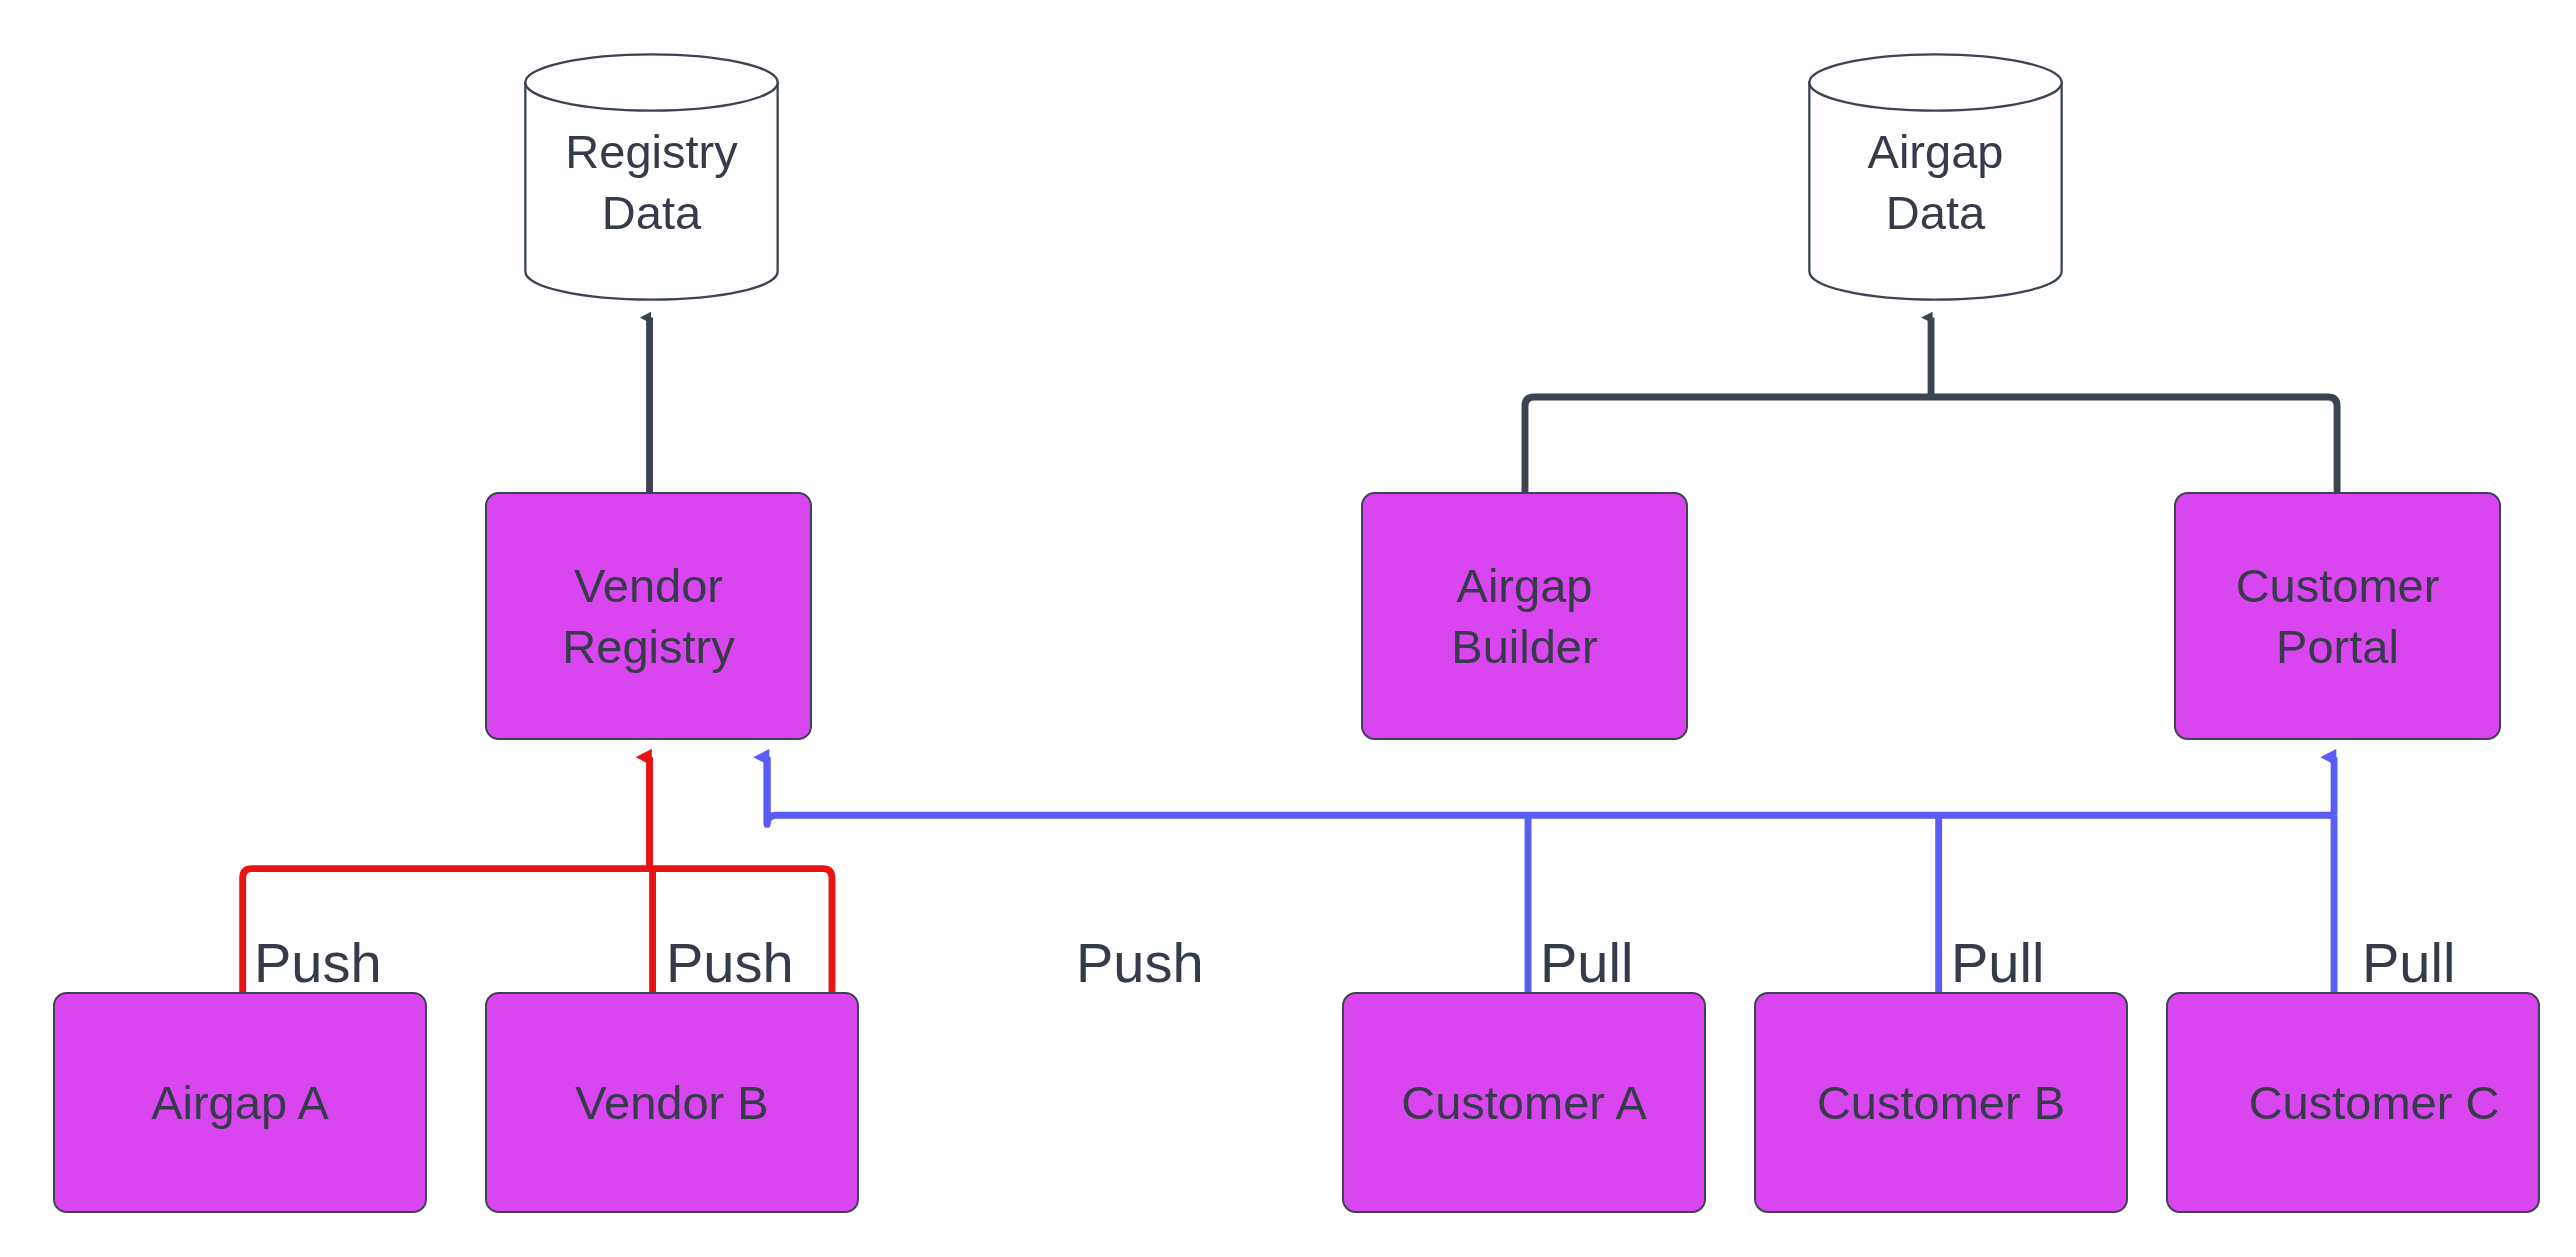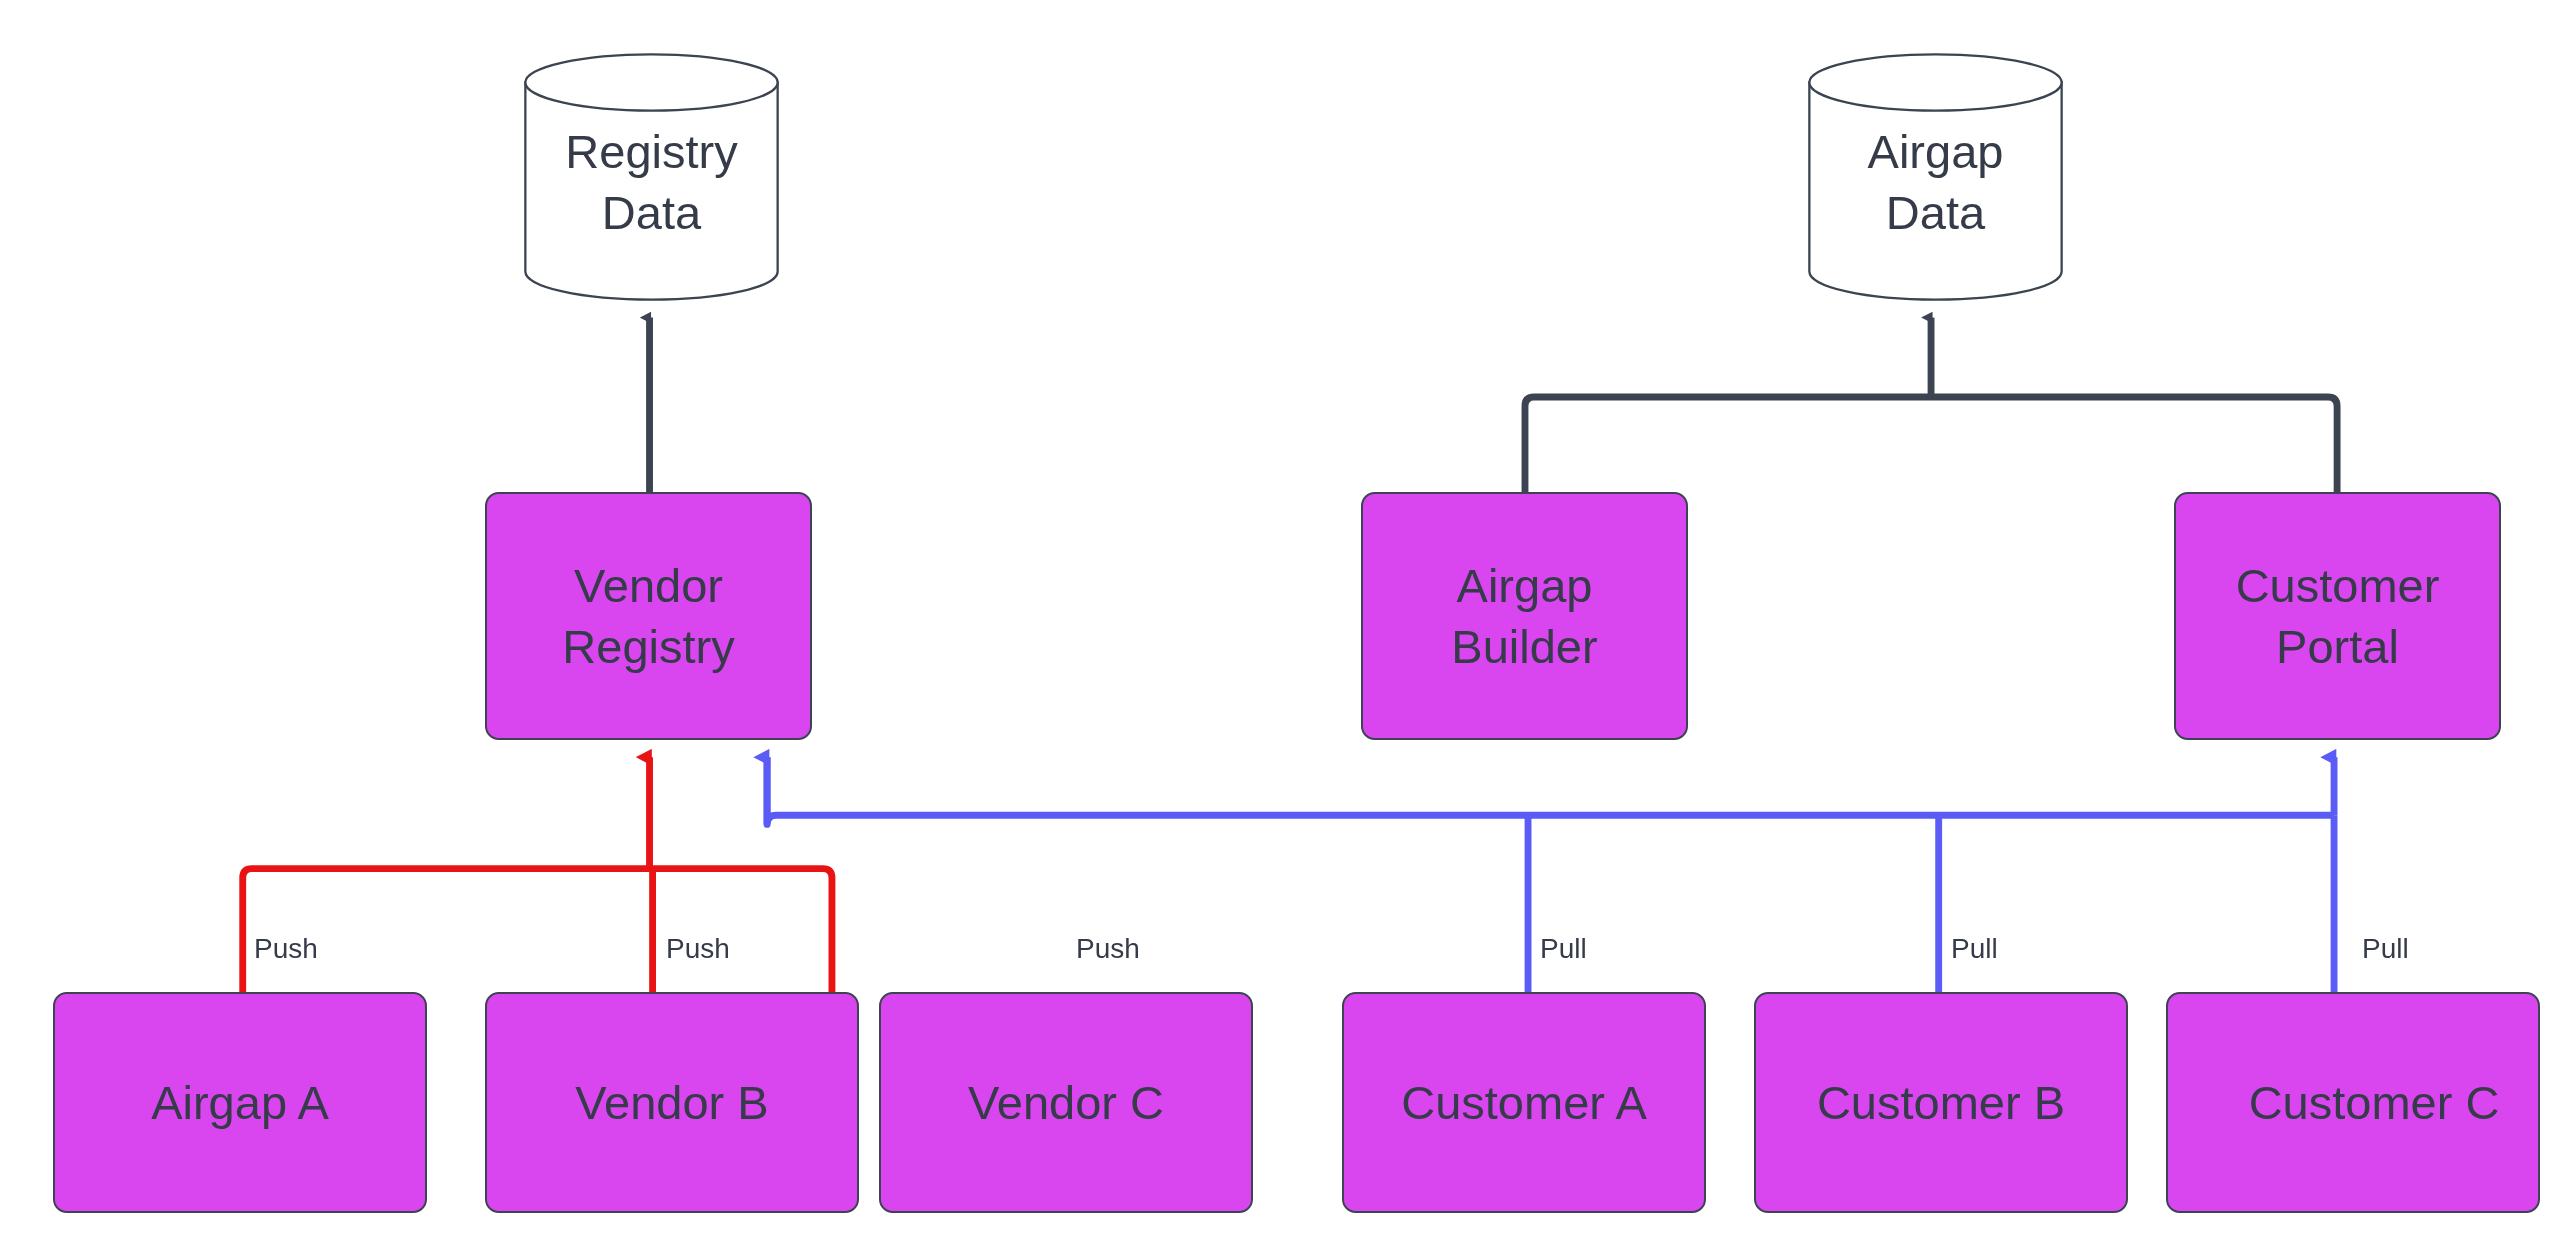--- a/index.html
+++ b/index.html
@@ -29,21 +29,21 @@
   .cyl{
     font-size:47px;
     border:none;
     background:transparent;
   }
   .cyl .cyl-label{position:relative;z-index:2;padding-top:10.7px;}
 
   .edge-label{
     position:absolute;
     color:#353b48;
-    font-size:28px;
+    font-size:56px;
     line-height:1;
     white-space:nowrap;
   }
 </style>
 </head>
 <body>
 
 <div id="stage">
 
   <svg id="wires" viewBox="0 0 3375 1648">
@@ -98,21 +98,20 @@
 Registry</div>
 
   <div class="node box" style="left:1361px;top:492px;width:327px;height:248px;">Airgap
 Builder</div>
 
   <div class="node box" style="left:2174px;top:492px;width:327px;height:248px;">Customer
 Portal</div>
 
   <div class="node box" style="left:53px;top:992px;width:374px;height:221px;">Airgap A</div>
   <div class="node box" style="left:467px;top:992px;width:374px;height:221px;margin-left:18px;">Vendor B</div>
-  <div class="node box" style="left:879px;top:992px;width:374px;height:221px;">Vendor C</div>
 
   <div class="node box" style="left:1342px;top:992px;width:364px;height:221px;">Customer A</div>
   <div class="node box" style="left:1754px;top:992px;width:374px;height:221px;border-radius:14px;">Customer B</div>
   <div class="node box" style="left:2166px;top:992px;width:374px;height:221px;padding-left:42px;">Customer C</div>
 
   <div class="edge-label" style="left:254px;top:935px;">Push</div>
   <div class="edge-label" style="left:666px;top:935px;">Push</div>
   <div class="edge-label" style="left:1076px;top:935px;">Push</div>
 
   <div class="edge-label" style="left:1540px;top:935px;">Pull</div>

